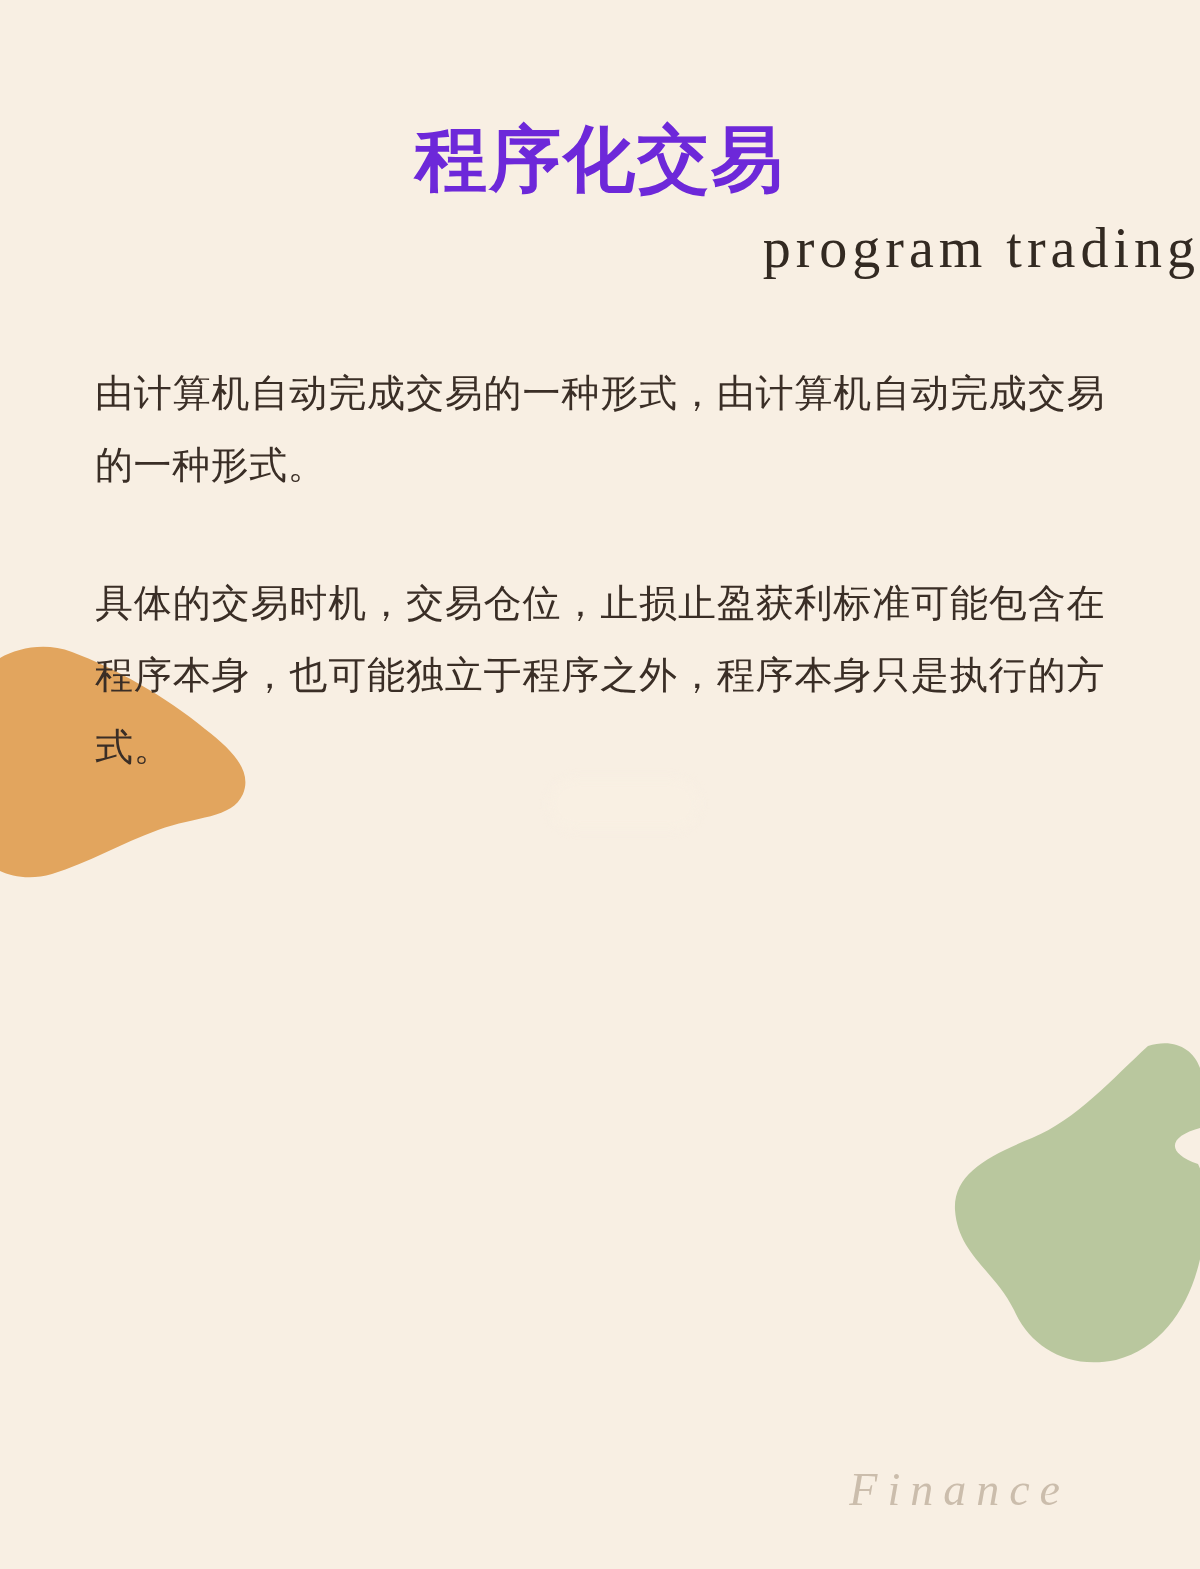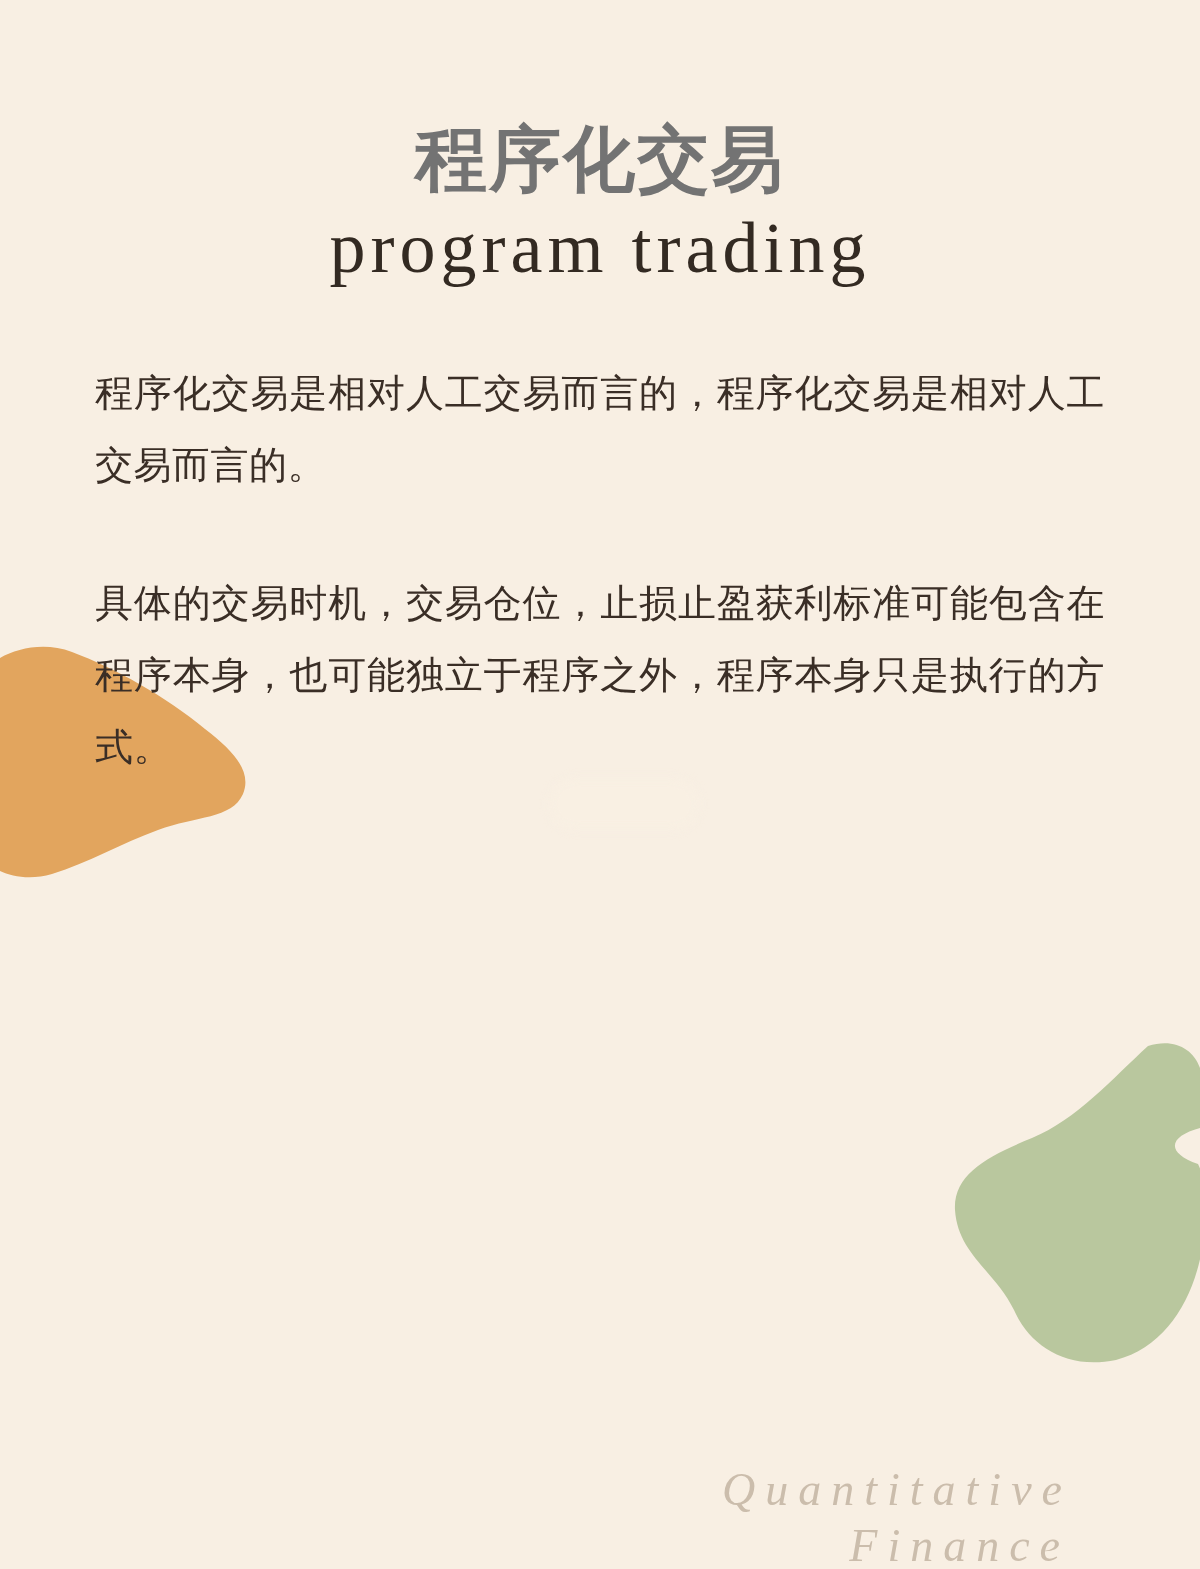--- a/index.html
+++ b/index.html
@@ -44,29 +44,30 @@
     width: 1200px;
     text-align: center;
     z-index: 2;
   }
   .title-zh {
     margin: 0;
     font-size: 72px;
     line-height: 84px;
     font-weight: bold;
     letter-spacing: 2px;
-    color: #737373;
+    color: #6d28d9;
   }
   .title-en {
     margin: 0;
-    font-size: 72px;
+    font-size: 56px;
     line-height: 92px;
     font-weight: normal;
     letter-spacing: 5px;
     color: #332A22;
+    text-align: right;
   }
   .content {
     position: absolute;
     top: 357px;
     left: 95px;
     width: 1010px;
     z-index: 2;
   }
   .content p {
     margin: 0 0 66px 0;
@@ -115,24 +116,23 @@
   <svg class="blob blob-green" viewBox="0 0 252 330" aria-hidden="true">
     <path d="M200,6 C225,-2 245,8 252,28 C256,50 258,70 252,88 C222,96 216,112 250,124 C258,140 260,160 257,185 C253,245 225,305 168,320 C118,330 82,306 66,270 C46,230 10,214 7,170 C5,134 40,116 84,98 C128,80 165,38 200,6 Z" fill="#B9C79E"></path>
   </svg>
 
   <header class="title-block">
     <h1 class="title-zh">程序化交易</h1>
     <h2 class="title-en">program trading</h2>
   </header>
 
   <main class="content">
-    <p>程序化交易是相对人工交易而言的，程序化交易是相对人工交易而言的。</p>
+    <p>由计算机自动完成交易的一种形式，由计算机自动完成交易的一种形式。</p>
     <p>具体的交易时机，交易仓位，止损止盈获利标准可能包含在程序本身，也可能独立于程序之外，程序本身只是执行的方式。</p>
   </main>
 
   <div class="smudge"></div>
 
   <div class="watermark">
-    <div class="wm-line1">Quantitative</div>
     <div class="wm-line2">Finance</div>
   </div>
 
 </div>
 
 </body></html>

